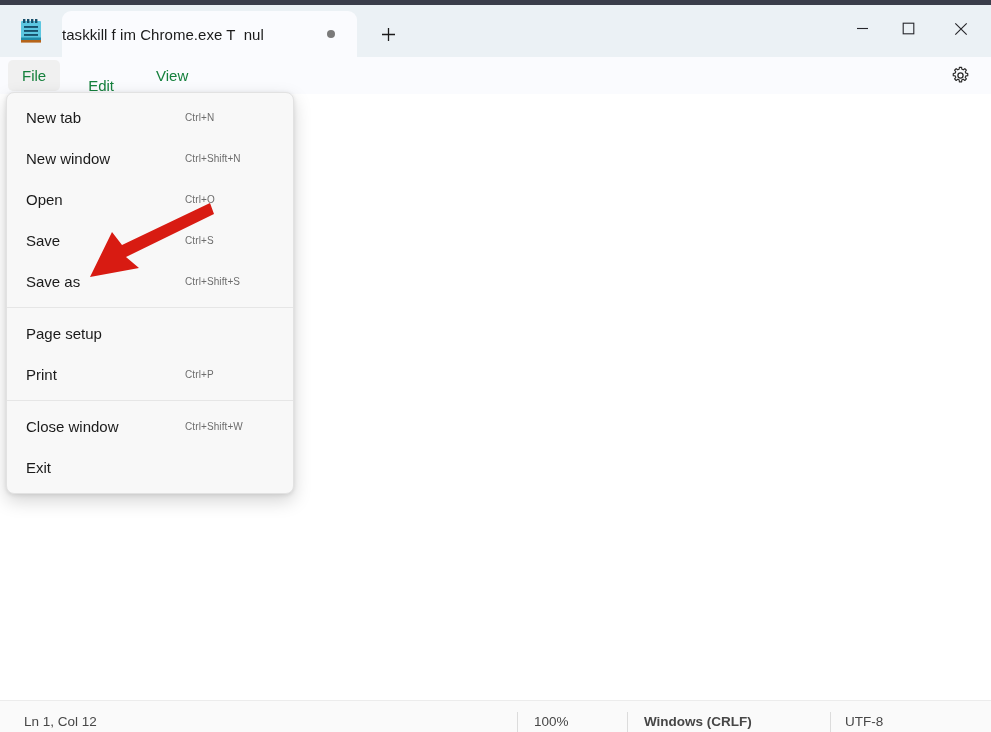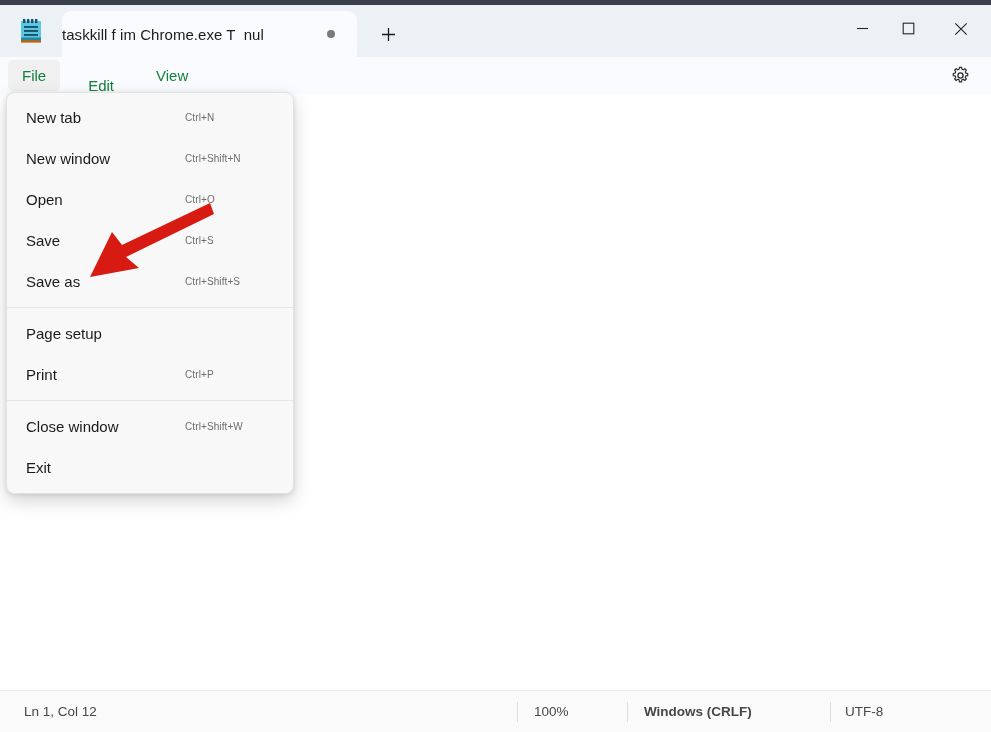--- a/index.html
+++ b/index.html
@@ -153,21 +153,21 @@
     letter-spacing: 0px;
   }
   .tok-plain  { color: #1d1d1d; }
   .tok-op     { color: #1a52c4; }
   .tok-word   { color: #9a5000; }
 
   
   .statusbar {
     position: absolute;
     bottom: 0; left: 0;
-    width: 991px; height: 42px;
+    width: 991px; height: 32px;
     background: #fafafa;
     border-top: 1px solid #ececec;
   }
   .sb-cell {
     position: absolute;
     top: 0; height: 41px;
     display: flex; align-items: center;
     font-size: 13.5px;
     color: #474747;
     white-space: nowrap;

